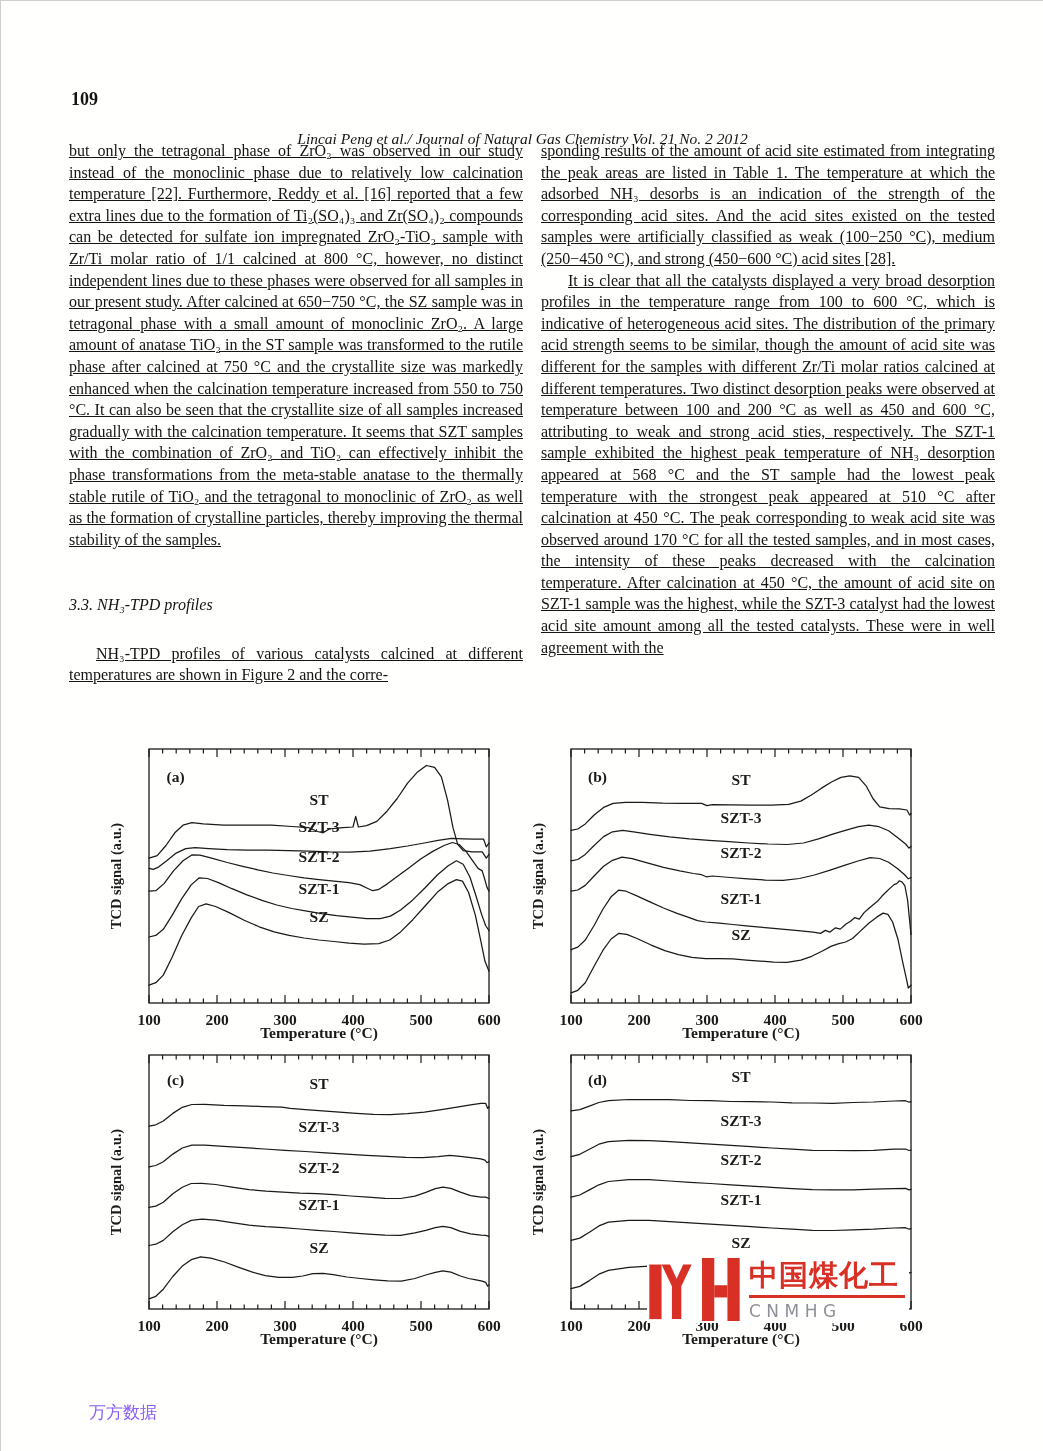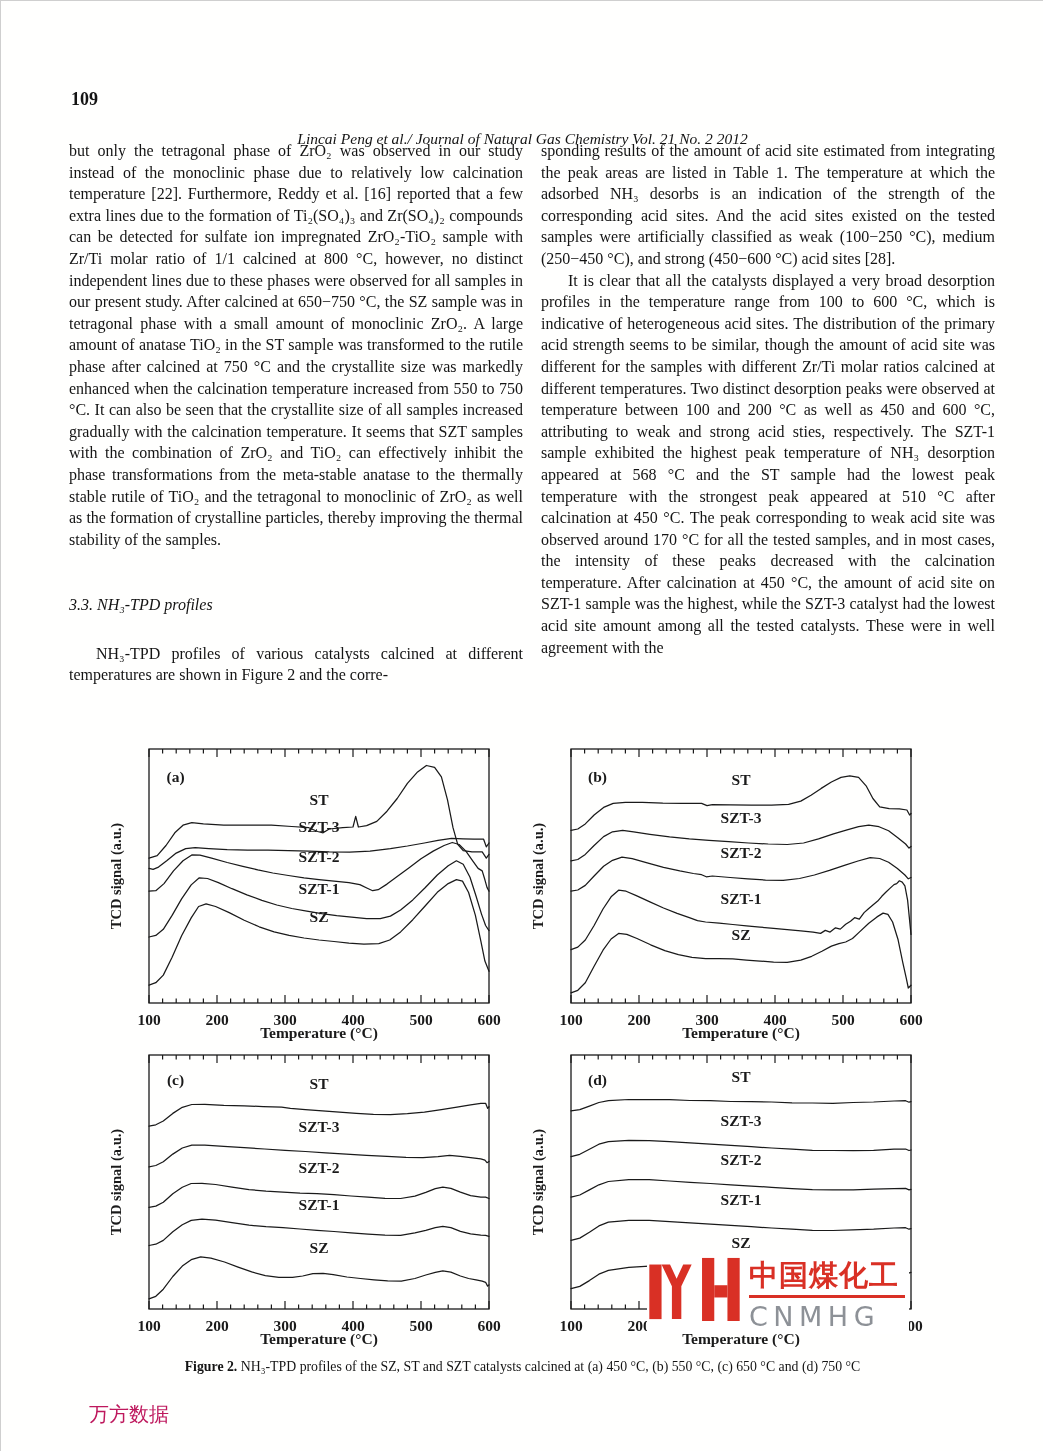--- a/index.html
+++ b/index.html
@@ -6,39 +6,39 @@
   .page{position:relative;width:1043px;height:1451px;background:#fffffe;
         font-family:"Liberation Serif","DejaVu Serif",serif;color:#141414;
         box-shadow:0 0 6px rgba(0,0,0,.4);overflow:hidden;border:1px solid #cfcfcf;}
   .page-number{position:absolute;left:70px;top:88px;font-size:18px;font-weight:bold;}
   .running-head{position:absolute;left:0;right:0;top:91px;text-align:center;
         font-style:italic;font-size:15.5px;margin-top:38px;}
   .col{position:absolute;top:139px;width:454px;text-align:justify;
        font-size:16px;line-height:21.6px;}
   .col-left{left:68px;}
   .col-right{left:540px;}
-  .para{margin:0;}
+  .para{margin:0;text-decoration:underline;}
   .indent{text-indent:27px;}
   .section-heading{font-style:italic;font-size:16px;margin:44px 0 27px 0;font-weight:normal;}
   svg.chart{position:absolute;}
   #chart-a{left:100px;top:740px;}
   #chart-b{left:522px;top:740px;}
   #chart-c{left:100px;top:1046px;}
   #chart-d{left:522px;top:1046px;}
   .caption{position:absolute;left:0;right:0;top:1358px;text-align:center;font-size:13.8px;}
   .caption .cap-label{font-weight:bold;}
   .watermark{position:absolute;left:646px;top:1256px;display:flex;gap:7px;
        align-items:flex-start;background:#ffffff;padding:0 4px 2px 0;}
   .wm-text{display:flex;flex-direction:column;}
   .wm-cn{font-family:"DejaVu Sans","Liberation Sans",sans-serif;font-size:29px;
        font-weight:bold;letter-spacing:1px;line-height:1.15;
        border-bottom:3px solid #d93025;padding:2px 6px 3px 0;white-space:nowrap;}
-  .wm-en{font-family:"DejaVu Sans","Liberation Sans",sans-serif;font-size:27px;
+  .wm-en{font-family:"DejaVu Sans","Liberation Sans",sans-serif;font-size:17px;
        letter-spacing:5.5px;margin-top:3px;white-space:nowrap;}
-  .footer-mark{position:absolute;left:88px;top:1400px;font-size:20px;color:#be185d;
+  .footer-mark{position:absolute;left:88px;top:1400px;font-size:17px;color:#8b5cf6;
        font-family:"DejaVu Sans","Liberation Sans",sans-serif;}
 </style>
 </head>
 <body>
 
 <div class="page">
 
   <div class="page-number">109</div>
   <div class="running-head">Lincai Peng et al./ Journal of Natural Gas Chemistry Vol. 21 No. 2 2012</div>
 
@@ -343,24 +343,20 @@
       <polyline points="48.0,109.6 56.8,107.3 66.4,102.2 75.9,97.2 85.4,94.6 105.8,93.3 126.2,93.6 146.6,94.6 167.0,95.9 187.4,97.2 207.8,98.4 228.2,99.7 248.6,101.0 269.0,102.2 289.4,103.3 309.8,103.5 330.2,103.5 350.6,103.3 371.0,102.2 382.6,102.0 386.0,103.5 388.0,103.0" fill="none" stroke="#1a1a1a" stroke-width="1.25" stroke-linejoin="round" stroke-linecap="round"></polyline>
       <text x="218" y="79.12" text-anchor="middle" font-size="15.5" font-weight="bold" font-family="&quot;Liberation Serif&quot;,&quot;DejaVu Serif&quot;,serif" fill="#1a1a1a">SZT-3</text>
       <polyline points="48.0,150.2 56.8,148.0 66.4,142.9 75.9,137.8 85.4,134.5 105.8,132.7 126.2,132.7 146.6,134.0 167.0,135.3 187.4,136.5 207.8,137.8 228.2,139.1 248.6,140.3 269.0,141.6 289.4,142.6 309.8,142.9 330.2,142.9 350.6,142.1 371.0,141.6 382.6,141.4 386.0,142.9 388.0,142.4" fill="none" stroke="#1a1a1a" stroke-width="1.25" stroke-linejoin="round" stroke-linecap="round"></polyline>
       <text x="218" y="118.49000000000001" text-anchor="middle" font-size="15.5" font-weight="bold" font-family="&quot;Liberation Serif&quot;,&quot;DejaVu Serif&quot;,serif" fill="#1a1a1a">SZT-2</text>
       <polyline points="48.0,193.4 56.8,191.1 66.4,185.3 75.9,178.9 85.4,175.1 105.8,173.4 126.2,173.4 146.6,174.6 167.0,175.9 187.4,177.2 207.8,178.4 228.2,179.7 248.6,181.0 269.0,182.2 289.4,183.3 309.8,183.5 330.2,182.8 350.6,182.2 371.0,181.0 382.6,180.7 386.0,182.2 388.0,181.7" fill="none" stroke="#1a1a1a" stroke-width="1.25" stroke-linejoin="round" stroke-linecap="round"></polyline>
       <text x="218" y="157.86" text-anchor="middle" font-size="15.5" font-weight="bold" font-family="&quot;Liberation Serif&quot;,&quot;DejaVu Serif&quot;,serif" fill="#1a1a1a">SZT-1</text>
       <polyline points="48.0,241.7 56.8,239.4 66.4,233.6 75.9,227.2 85.4,223.4 105.8,220.3 126.2,219.1 146.6,219.1 167.0,220.3 187.4,220.3 207.8,221.6 228.2,221.6 248.6,222.9 269.0,222.9 289.4,223.9 309.8,224.2 330.2,223.9 350.6,222.9 371.0,222.6 379.8,222.9 383.9,226.7 388.0,225.4" fill="none" stroke="#1a1a1a" stroke-width="1.25" stroke-linejoin="round" stroke-linecap="round"></polyline>
       <text x="218" y="201.04" text-anchor="middle" font-size="15.5" font-weight="bold" font-family="&quot;Liberation Serif&quot;,&quot;DejaVu Serif&quot;,serif" fill="#1a1a1a">SZ</text>
     </svg>
 
-  <div class="caption">
-    <span class="cap-label">Figure 2.</span>
-    <span>NH₃-TPD profiles of the SZ, ST and SZT catalysts calcined at (a) 450 °C, (b) 550 °C, (c) 650 °C and (d) 750 °C</span>
-  </div>
 
   <div class="watermark">
     <svg width="95" height="64" viewBox="0 0 100 68">
       <rect x="2" y="8" width="13" height="58" fill="#d93025"></rect>
       <polygon points="15,8 24,8 31,23 38,8 47,8 36,31 36,66 26,66 26,31" fill="#d93025"></polygon>
       <rect x="58" y="1" width="13" height="67" fill="#d93025"></rect>
       <rect x="71" y="30" width="14" height="13" fill="#d93025"></rect>
       <rect x="85" y="1" width="13" height="67" fill="#d93025"></rect>
     </svg>
     <div class="wm-text">

